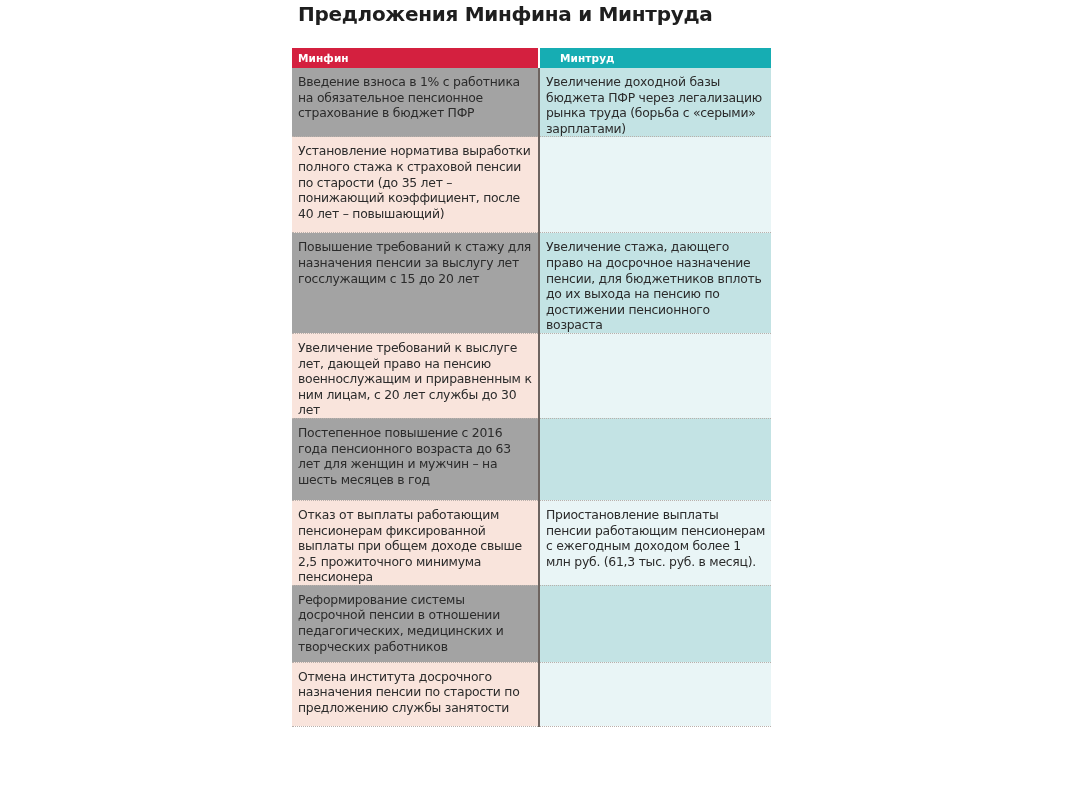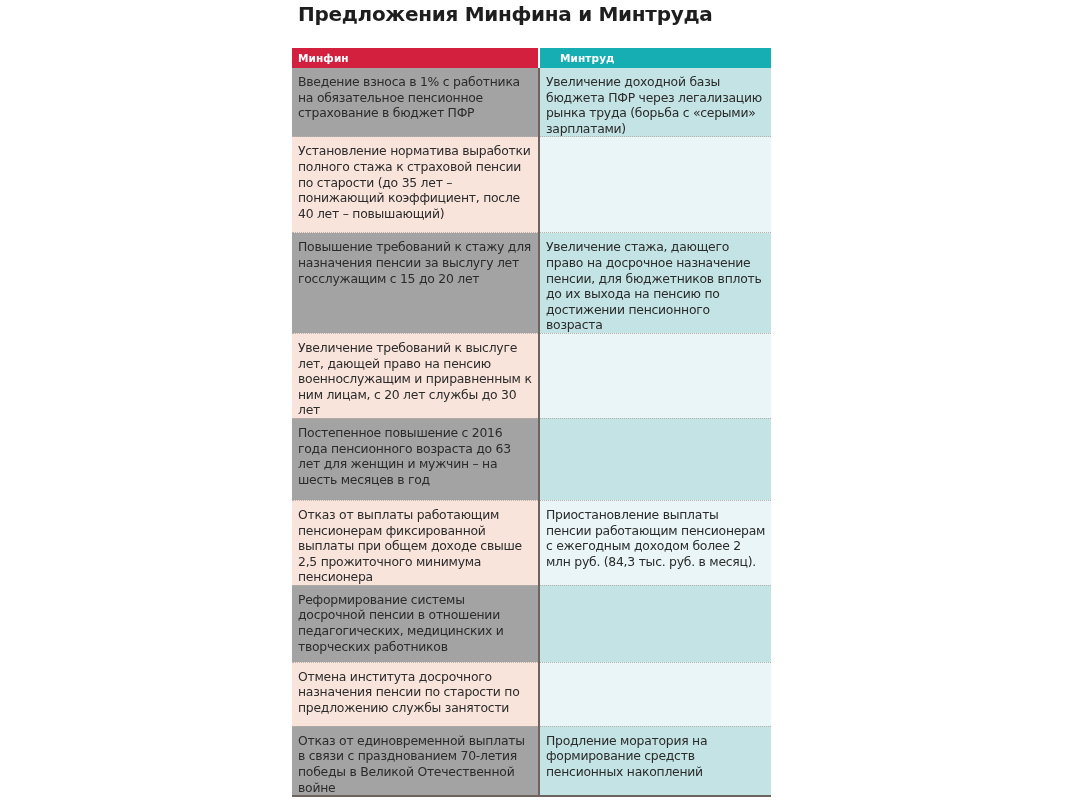--- a/index.html
+++ b/index.html
@@ -73,33 +73,29 @@
       <tr class="light" style="height:80px">
         <td class="mf">Увеличение требований к выслуге лет, дающей право на пенсию военнослужащим и приравненным к ним лицам, с 20 лет службы до 30 лет</td>
         <td class="mt"></td>
       </tr>
       <tr class="dark" style="height:82px">
         <td class="mf">Постепенное повышение с 2016 года пенсионного возраста до 63 лет для женщин и мужчин – на шесть месяцев в год</td>
         <td class="mt"></td>
       </tr>
       <tr class="light" style="height:77px">
         <td class="mf">Отказ от выплаты работающим пенсионерам фиксированной выплаты при общем доходе свыше 2,5 прожиточного минимума пенсионера</td>
-        <td class="mt">Приостановление выплаты пенсии работающим пенсионерам с ежегодным доходом более 2 млн руб. (84,3 тыс. руб. в месяц).</td>
+        <td class="mt">Приостановление выплаты пенсии работающим пенсионерам с ежегодным доходом более 1 млн руб. (61,3 тыс. руб. в месяц).</td>
       </tr>
       <tr class="dark" style="height:77px">
         <td class="mf">Реформирование системы досрочной пенсии в отношении педагогических, медицинских и творческих работников</td>
         <td class="mt"></td>
       </tr>
       <tr class="light" style="height:64px">
         <td class="mf">Отмена института досрочного назначения пенсии по старости по предложению службы занятости</td>
         <td class="mt"></td>
-      </tr>
-      <tr class="dark last" style="height:63px">
-        <td class="mf">Отказ от единовременной выплаты в связи с празднованием 70-летия победы в Великой Отечественной войне</td>
-        <td class="mt">Продление моратория на формирование средств пенсионных накоплений</td>
       </tr>
     </tbody>
   </table>
 
   <div class="source">
     
     
   </div>
 </div>
 

